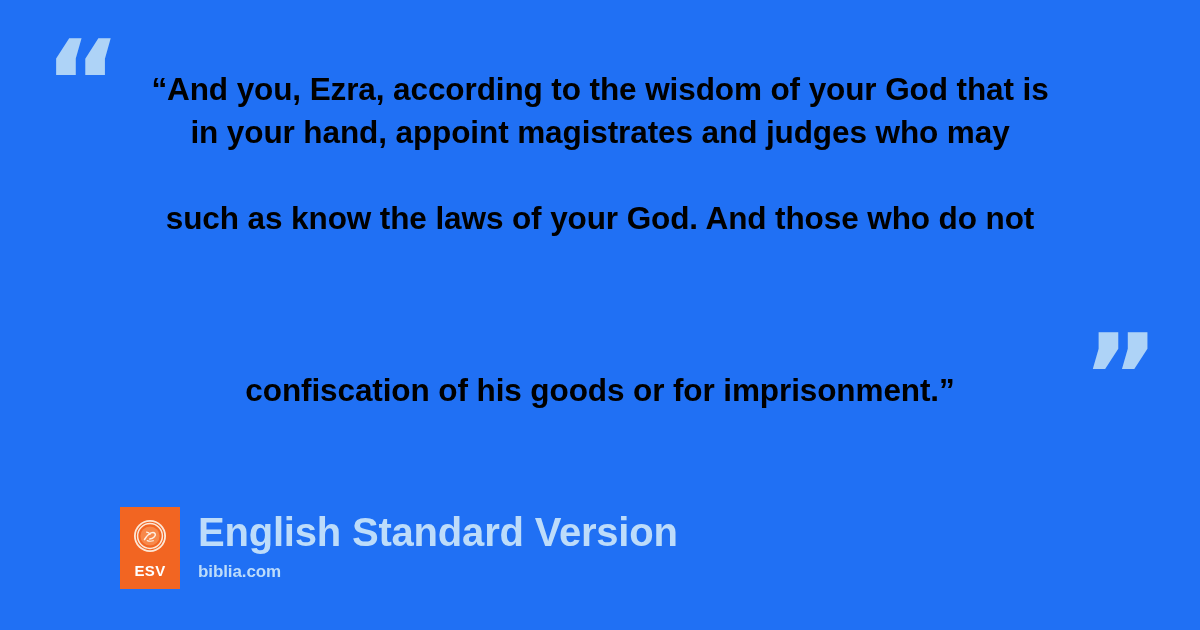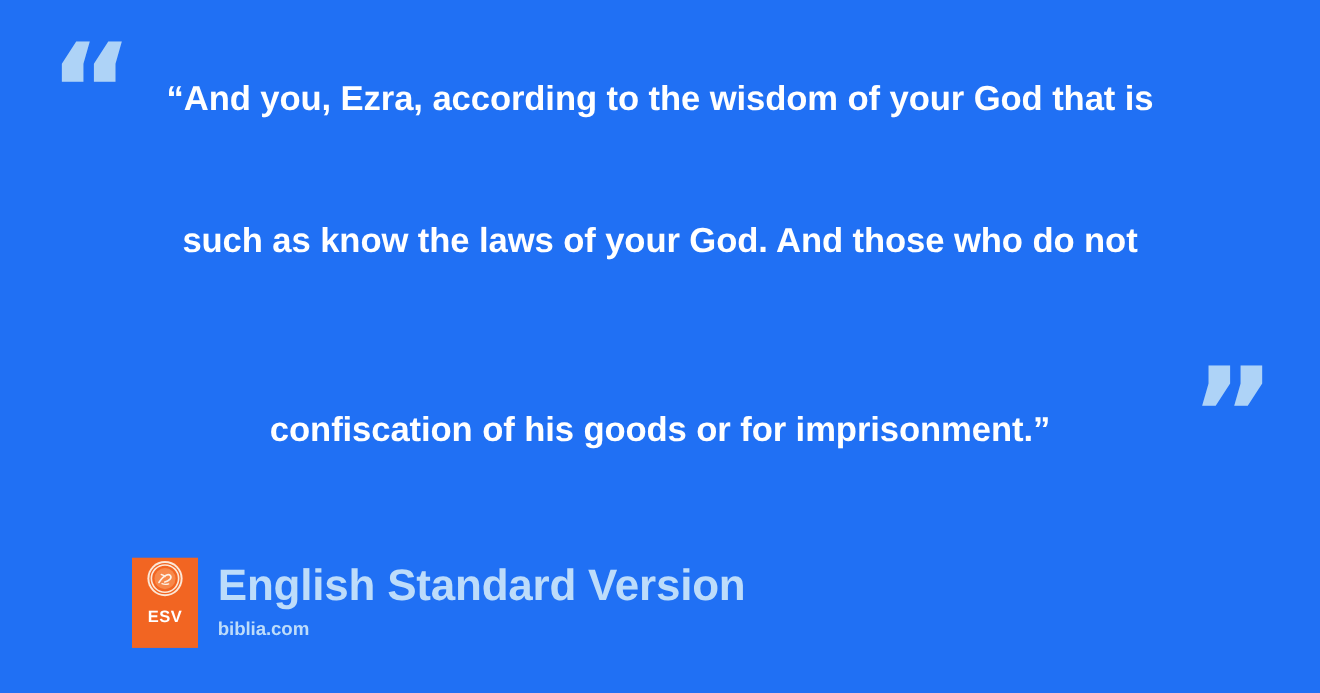--- a/index.html
+++ b/index.html
@@ -38,21 +38,21 @@
 
   
   .quote-block {
     position: absolute;
     left: 118px;
     top: 68px;
     width: 964px;
     text-align: center;
   }
   .quote-text {
-    color: #ffffff;
+    color: #000000;
     font-family: "Liberation Sans", sans-serif;
     font-weight: 700;
     font-size: 31.5px;
     line-height: 43px;
     letter-spacing: -0.1px;
   }
 
   
   .footer {
     position: absolute;
@@ -62,20 +62,21 @@
     align-items: flex-start;
   }
 
   .logo-badge {
     width: 60px;
     height: 82px;
     background: #f26522;
     display: flex;
     flex-direction: column;
     align-items: center;
+    justify-content: center;
     flex: 0 0 auto;
   }
 
   .logo-seal {
     width: 34px;
     height: 34px;
     margin-top: 2px;
   }
 
   .logo-abbr {
@@ -118,21 +119,21 @@
 </head>
 <body>
 
 <div class="quote-mark quote-mark-open">“</div>
 
 <div class="quote-mark quote-mark-close">”</div>
 
 <div class="quote-block">
   <div class="quote-text">
     <span>“And you, Ezra, according to the wisdom of your God that is</span><br>
-    <br>
+    <span>in your hand, appoint magistrates and judges who may</span><br>
     <br>
     <span>such as know the laws of your God. And those who do not</span><br>
     <br>
     <br>
     <br>
     <span>confiscation of his goods or for imprisonment.”</span>
   </div>
 </div>
 
 <div class="footer">

